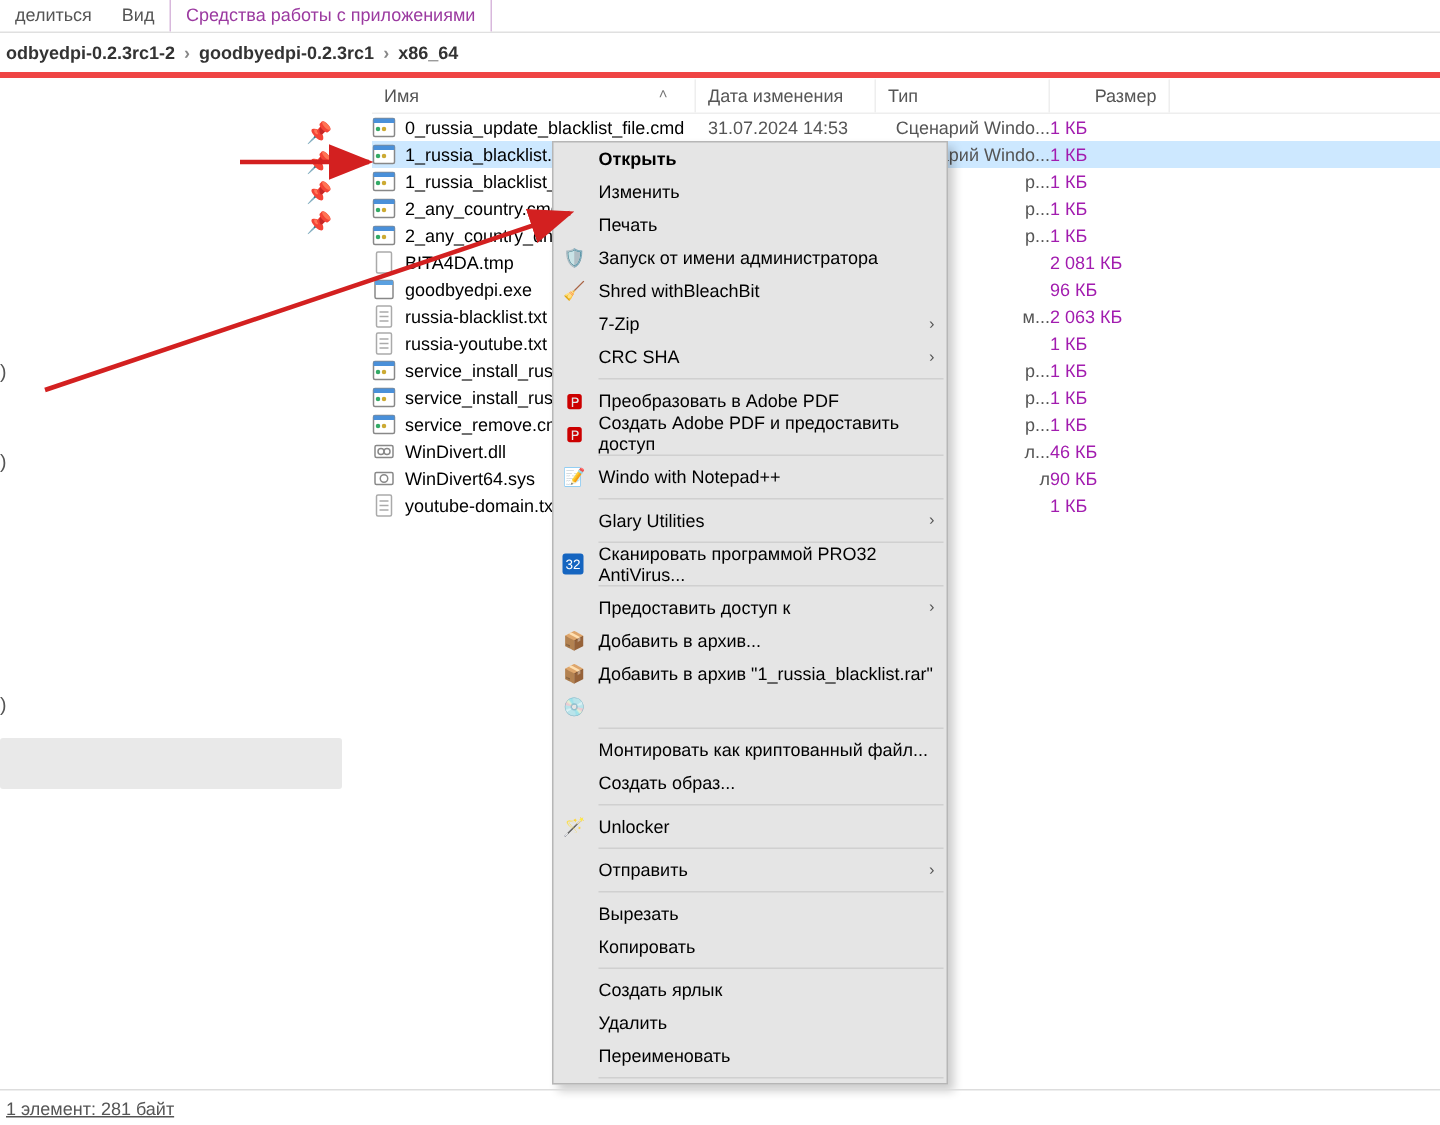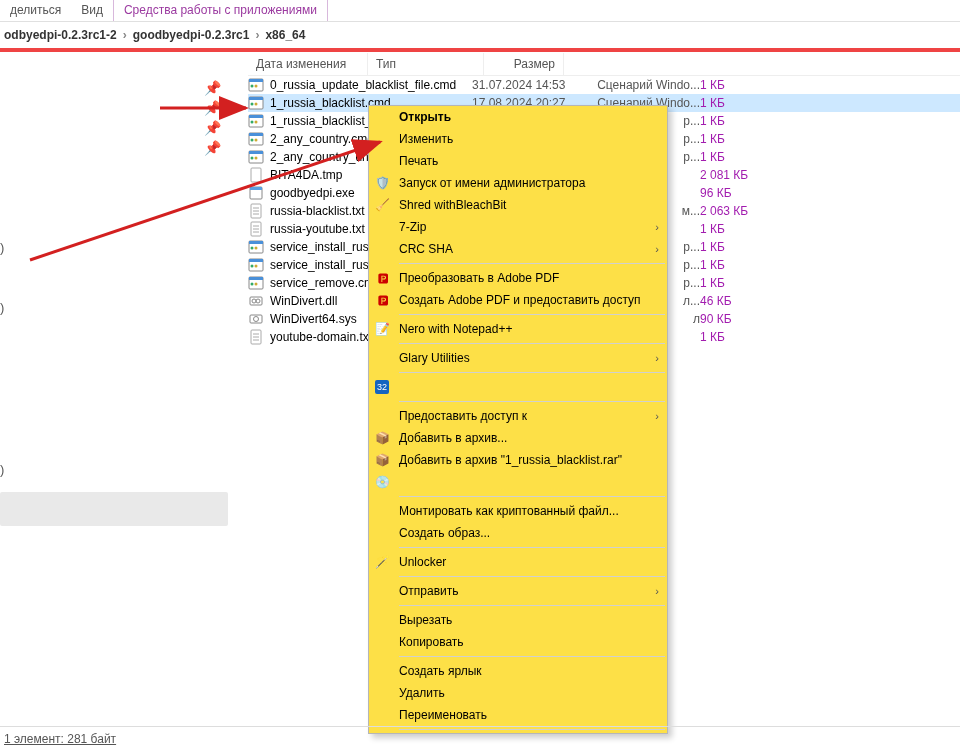--- a/index.html
+++ b/index.html
@@ -25,21 +25,21 @@
   .col-size { width:80px; text-align:right; }
   .rows { margin-left:8px; }
   .row { display:flex; align-items:center; height:18px; }
   .row.selected { background:#cde8ff; }
   .icon { width:16px; height:16px; margin-right:6px; display:inline-flex; align-items:center; justify-content:center; }
   .name { width:194px; white-space:nowrap; overflow:hidden; text-overflow:ellipsis; }
   .date { width:120px; color:#555; padding-left:8px; }
   .type { width:116px; color:#555; padding-left:8px; white-space:nowrap; overflow:hidden; text-overflow:ellipsis;text-align:right; }
   .size { width:72px; color:#a21caf; text-align:left; }
   
-  .ctx { position:absolute; left:368px; top:105px; width:300px; background:#fde047; border:1px solid #b6b6b6; box-shadow:4px 4px 6px rgba(0,0,0,0.2); }
+  .ctx { position:absolute; left:368px; top:94px; width:264px; background:#e5e5e5; border:1px solid #b6b6b6; box-shadow:4px 4px 6px rgba(0,0,0,0.2); }
   .ctx-item { display:flex; align-items:center; height:22px; padding:0 8px 0 30px; position:relative; }
   .ctx-item.bold { font-weight:600; }
   .ctx-item .ctx-icon { position:absolute; left:6px; width:16px; height:16px; display:flex; align-items:center; justify-content:center; }
   .ctx-item .sub { margin-left:auto; color:#555; font-size:11px; }
   .ctx-sep { height:1px; background:#d0d0d0; margin:3px 2px 3px 30px; }
   
   .status { position:absolute; bottom:0; left:0; right:0; height:24px; border-top:1px solid #ddd; display:flex; align-items:center; padding-left:4px; color:#555;text-decoration:underline; }
   
   .arrow { position:absolute; pointer-events:none; }
 </style>
@@ -68,20 +68,24 @@
     <span class="pin" style="top:68px">📌</span>
     <span class="pin" style="top:88px">📌</span>
     <span class="sidebar-paren" style="top:188px">)</span>
     <span class="sidebar-paren" style="top:248px">)</span>
     <span class="sidebar-paren" style="top:410px">)</span>
     <div class="sidebar-cap"></div>
   </div>
 
   <div class="filearea">
     <div class="col-headers">
+      <div class="col-name">
+          <span>Имя</span>
+          <span class="sort-arrow">˄</span>
+        </div>
       <div class="col-date">Дата изменения</div>
       <div class="col-type">Тип</div>
       <div class="col-size">Размер</div>
     </div>
     <div class="rows" id="rows">
         <div class="row">
           <span class="icon">
             <svg width="16" height="16">
               <rect x="1" y="2" width="14" height="12" rx="1" fill="#fff" stroke="#888"></rect>
               <rect x="1" y="2" width="14" height="3" fill="#4a90d9"></rect>
@@ -311,30 +315,31 @@
       <span class="ctx-icon" style="color:#c00">🅿</span>
       <span>Преобразовать в Adobe PDF</span>
     </div>
   <div class="ctx-item">
       <span class="ctx-icon" style="color:#c00">🅿</span>
       <span>Создать Adobe PDF и предоставить доступ</span>
     </div>
   <div class="ctx-sep"></div>
   <div class="ctx-item">
       <span class="ctx-icon" style="color:#5a8a3a">📝</span>
-      <span>Nero with Notepad++</span>
+      <span>Windo with Notepad++</span>
     </div>
   <div class="ctx-sep"></div>
   <div class="ctx-item">
       <span>Glary Utilities</span>
       <span class="sub">›</span>
     </div>
   <div class="ctx-sep"></div>
   <div class="ctx-item">
       <span class="ctx-icon" style="background:#1565c0;color:#fff;font-size:9px;width:14px;height:14px;border-radius:2px">32</span>
+      <span>Сканировать программой PRO32 AntiVirus...</span>
     </div>
   <div class="ctx-sep"></div>
   <div class="ctx-item">
       <span>Предоставить доступ к</span>
       <span class="sub">›</span>
     </div>
   <div class="ctx-item">
       <span class="ctx-icon">📦</span>
       <span>Добавить в архив...</span>
     </div>

